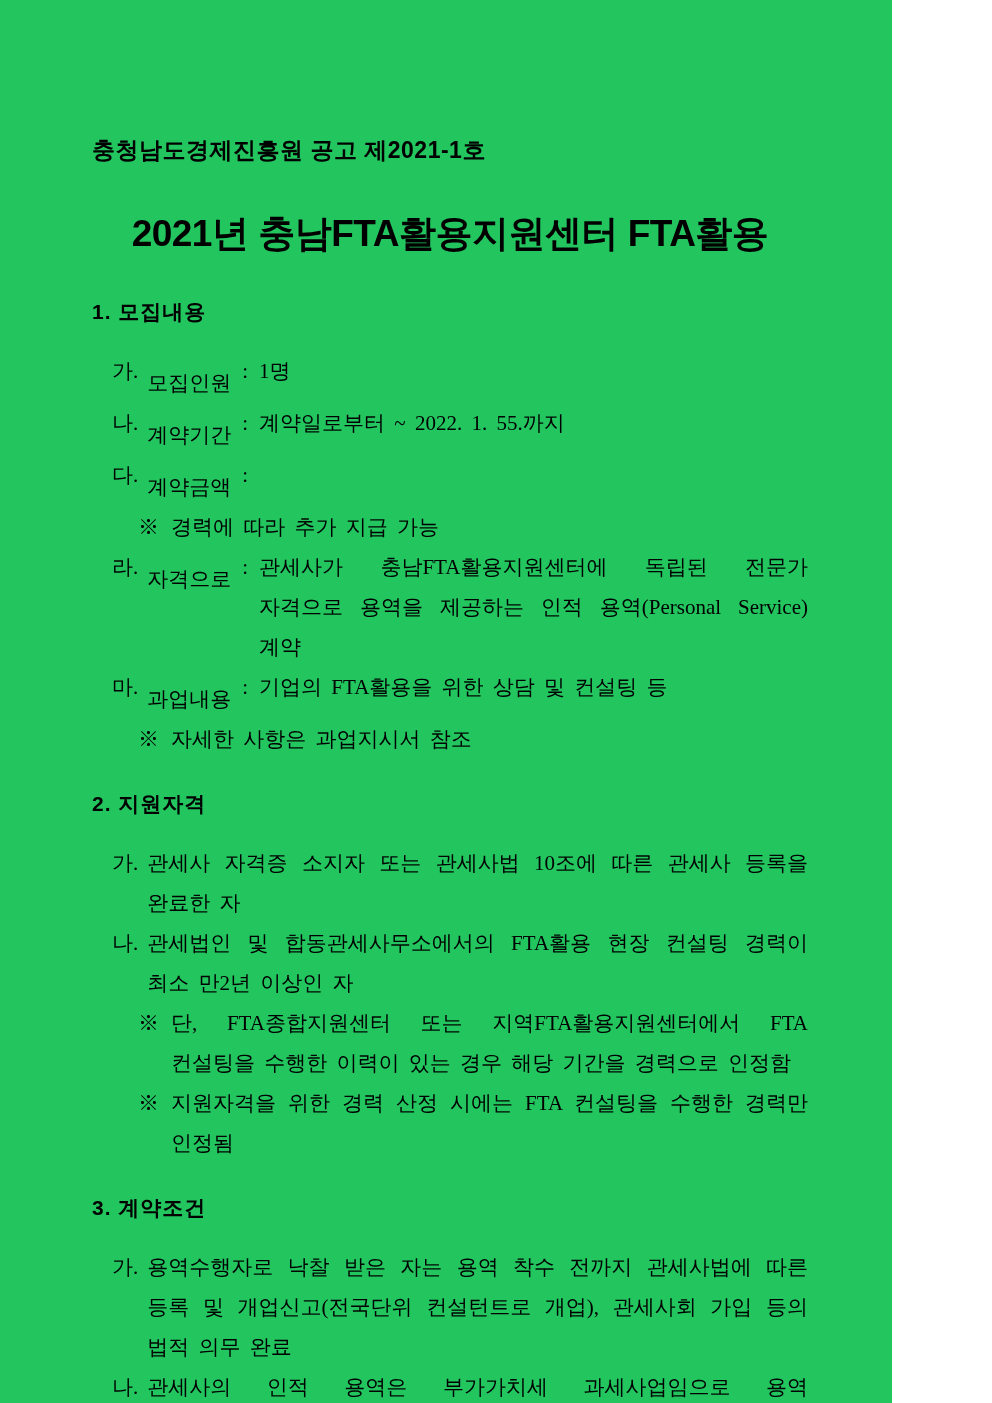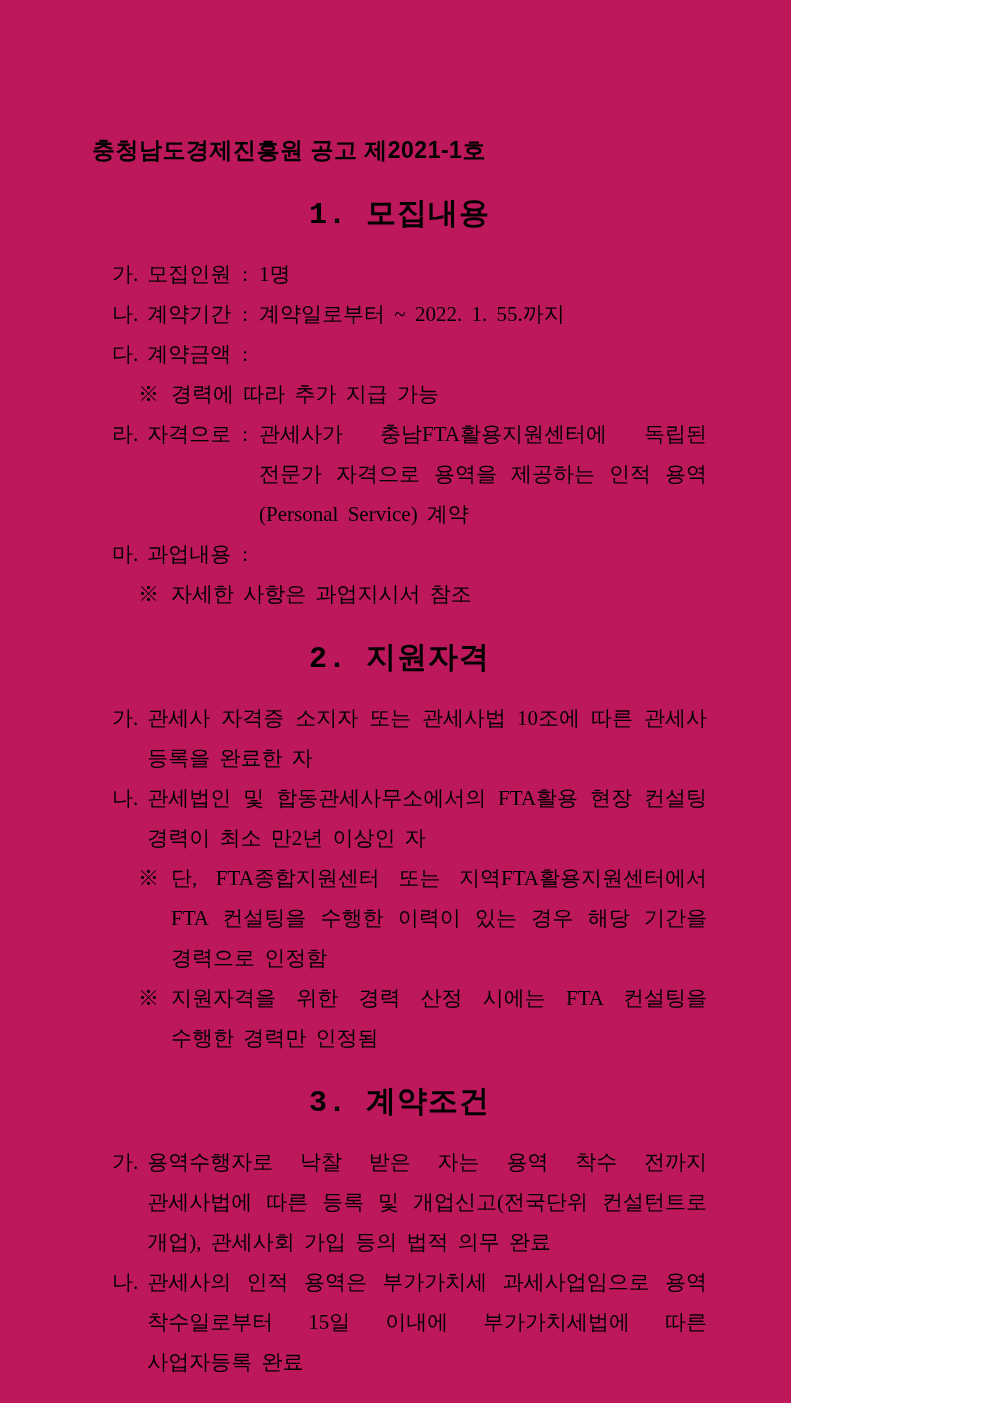--- a/index.html
+++ b/index.html
@@ -7,25 +7,25 @@
     padding: 0;
     background: #ffffff;
   }
   body {
     width: 992px;
     height: 1403px;
     color: #000000;
   }
   .page {
     box-sizing: border-box;
-    width: 791px;
+    width: 892px;
     height: 1403px;
     padding: 136px 84px 0 92px;
     overflow: hidden;
-    background: #be185d;
+    background: #22c55e;
     font-family: "Liberation Serif", "DejaVu Serif", serif;
   }
   .doc-number {
     font-family: "Liberation Sans", "DejaVu Sans", sans-serif;
     font-weight: 700;
     font-size: 23px;
     line-height: 28px;
     letter-spacing: 0.5px;
     color: #000000;
   }
@@ -36,59 +36,59 @@
     font-weight: 800;
     font-size: 37px;
     line-height: 67px;
     letter-spacing: -0.5px;
     color: #000000;
   }
   .title .title-line { display: block; white-space: nowrap; }
   .section { margin-top: 30px; }
   .section-heading {
     margin: 0 0 24px 0;
-    font-family: Liberation Mono, monospace;
+    font-family: Liberation Sans, sans-serif;
     font-weight: 700;
-    font-size: 30px;
+    font-size: 21px;
     line-height: 30px;
     letter-spacing: 1px;
     color: #000000;
-    text-align: center;
   }
   .row {
     display: flex;
     align-items: flex-start;
     padding-left: 20px;
     font-size: 21px;
     line-height: 40px;
     word-spacing: 4px;
   }
   .row.note { padding-left: 46px; }
   .row .marker {
     flex: 0 0 auto;
     margin-right: 9px;
     white-space: nowrap;
   }
   .row.note .marker { margin-right: 12px; }
-  .row .label { flex: 0 0 auto; white-space: nowrap; }
+  .row .label { flex: 0 0 auto; white-space: nowrap; margin-top: 12px; }
   .row .sep { flex: 0 0 auto; margin: 0 11px; }
   .row .content {
     flex: 1 1 auto;
     text-align: justify;
     word-break: keep-all;
   }
 </style>
 </head>
 <body>
 
 <div class="page">
 
   <div class="doc-number">충청남도경제진흥원 공고 제2021-1호</div>
 
   <h1 class="title">
+    <span class="title-line">2021년 충남FTA활용지원센터 FTA활용</span>
   </h1>
 
   <div class="section">
     <h2 class="section-heading">1. 모집내용</h2>
 
     <div class="row">
       <span class="marker">가.</span>
       <span class="label">모집인원</span>
       <span class="sep">:</span>
       <div class="content">1명</div>
@@ -116,20 +116,21 @@
       <span class="marker">라.</span>
       <span class="label">자격으로</span>
       <span class="sep">:</span>
       <div class="content">관세사가 충남FTA활용지원센터에 독립된 전문가 자격으로 용역을 제공하는 인적 용역(Personal Service) 계약</div>
     </div>
 
     <div class="row">
       <span class="marker">마.</span>
       <span class="label">과업내용</span>
       <span class="sep">:</span>
+      <div class="content">기업의 FTA활용을 위한 상담 및 컨설팅 등</div>
     </div>
 
     <div class="row note">
       <span class="marker">※</span>
       <div class="content">자세한 사항은 과업지시서 참조</div>
     </div>
   </div>
 
   <div class="section">
     <h2 class="section-heading">2. 지원자격</h2>

